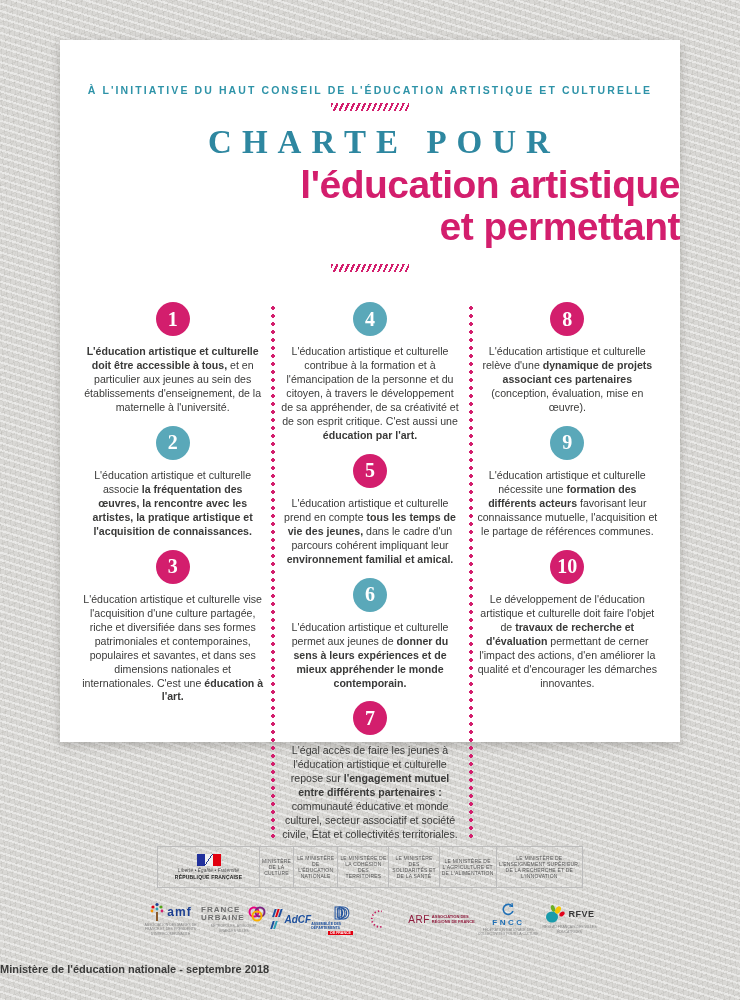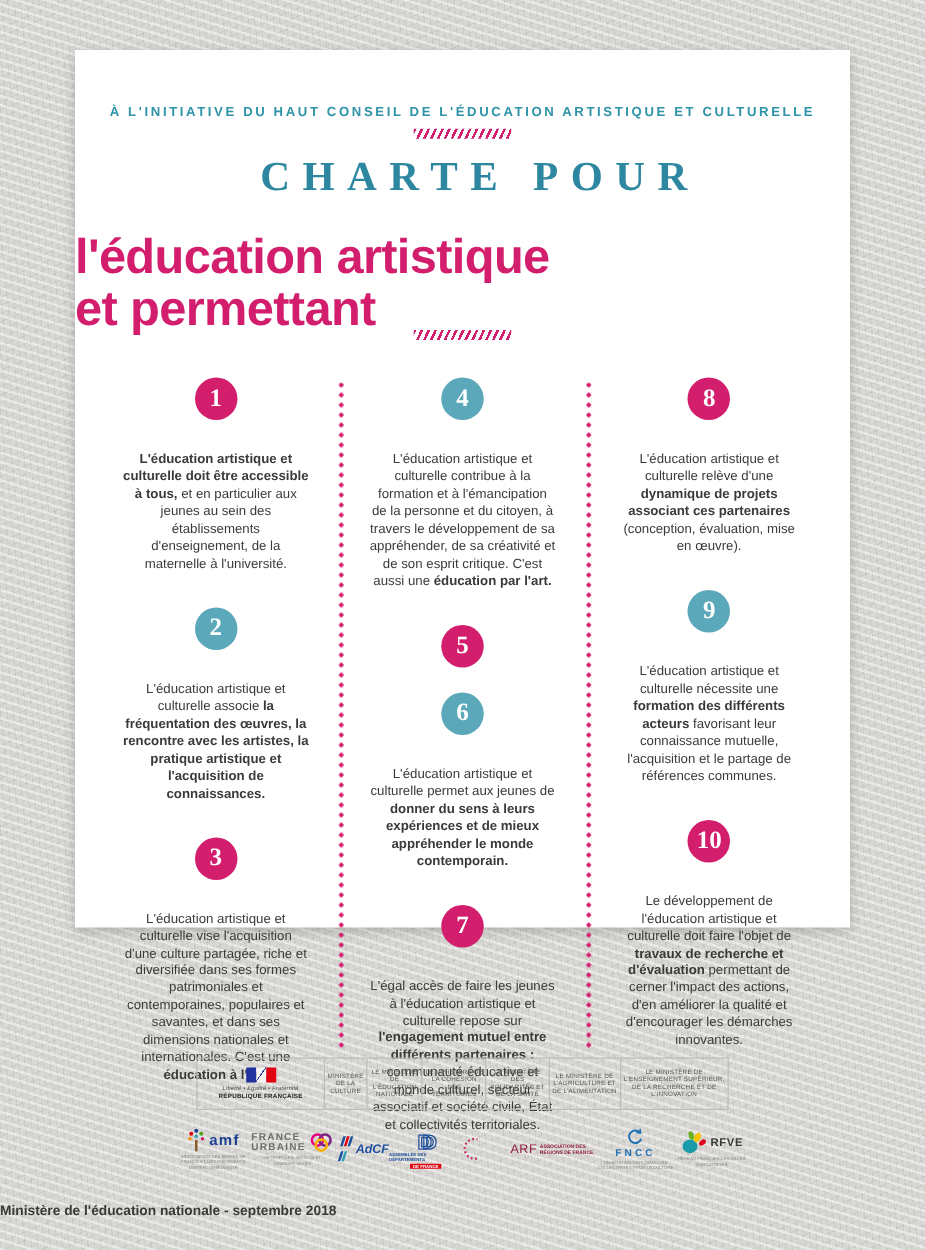--- a/index.html
+++ b/index.html
@@ -34,24 +34,23 @@
     background:repeating-linear-gradient(115deg,#d31e6d 0 2px,rgba(0,0,0,0) 2px 5px);
   }
   .hatch1{top:63px;}
   .hatch2{top:224px;}
   .title-serif{
     position:absolute;top:84px;left:0;right:0;text-align:center;
     font-family:"Liberation Serif","DejaVu Serif",serif;
     color:#2e87a0;font-size:33px;font-weight:700;letter-spacing:10px;padding-left:28px;
   }
   .title-main{
-    position:absolute;top:124px;left:0;right:0;text-align:left;
+    position:absolute;top:124px;left:0;right:0;text-align:right;
     color:#d31e6d;font-weight:700;font-size:39px;line-height:42px;
     letter-spacing:-0.5px;
-    margin-top:21px;
   }
   .columns{
     position:absolute;top:262px;left:14px;right:14px;height:552px;
     display:grid;grid-template-columns:1fr 1fr 1fr;column-gap:0;
   }
   .dots{
     position:absolute;top:4px;bottom:14px;width:4px;
     background-image:radial-gradient(circle at 2px 2px,#d31e6d 1.6px,rgba(0,0,0,0) 1.9px);
     background-size:4px 8px;background-repeat:repeat-y;
   }
@@ -61,21 +60,21 @@
   .item{display:flex;flex-direction:column;align-items:center;margin-bottom:11px;}
   .circle{
     width:34px;height:34px;border-radius:50%;
     color:#fff;display:flex;align-items:center;justify-content:center;
     font-family:"Liberation Serif","DejaVu Serif",serif;font-weight:700;font-size:20px;
     margin-bottom:9px;flex:0 0 auto;
   }
   .circle.pink{background:#d31e6d;}
   .circle.teal{background:#5aa8b9;}
   .item-text{
-    margin:16px;text-align:center;color:#3a3a39;
+    margin:0;text-align:center;color:#3a3a39;
     font-size:10.6px;line-height:1.32;
   }
   .item-text strong{font-weight:700;}
   .band{
     position:absolute;top:806px;left:50%;transform:translateX(-50%);
     width:424px;height:40px;display:flex;
     border:1px solid #bcbcbc;
   }
   .band .cell{
     border-right:1px solid #bcbcbc;flex:1 1 auto;
@@ -146,20 +145,21 @@
             <p class="item-text"><span>L'éducation artistique et culturelle vise l'acquisition d'une culture partagée, riche et diversifiée dans ses formes patrimoniales et contemporaines, populaires et savantes, et dans ses dimensions nationales et internationales. C'est une </span><strong>éducation à l'art.</strong></p>
           </div>
         </div>
       <div class="col" id="col2">
           <div class="item">
             <div class="circle teal">4</div>
             <p class="item-text"><span>L'éducation artistique et culturelle contribue à la formation et à l'émancipation de la personne et du citoyen, à travers le développement de sa appréhender, de sa créativité et de son esprit critique. C'est aussi une </span><strong>éducation par l'art.</strong></p>
           </div>
           <div class="item">
             <div class="circle pink">5</div>
+            <p class="item-text"><span>L'éducation artistique et culturelle prend en compte </span><strong>tous les temps de vie des jeunes,</strong><span> dans le cadre d'un parcours cohérent impliquant leur </span><strong>environnement familial et amical.</strong></p>
           </div>
           <div class="item">
             <div class="circle teal">6</div>
             <p class="item-text"><span>L'éducation artistique et culturelle permet aux jeunes de </span><strong>donner du sens à leurs expériences et de mieux appréhender le monde contemporain.</strong></p>
           </div>
           <div class="item">
             <div class="circle pink">7</div>
             <p class="item-text"><span>L'égal accès de faire les jeunes à l'éducation artistique et culturelle repose sur </span><strong>l'engagement mutuel entre différents partenaires :</strong><span> communauté éducative et monde culturel, secteur associatif et société civile, État et collectivités territoriales.</span></p>
           </div>
         </div>

